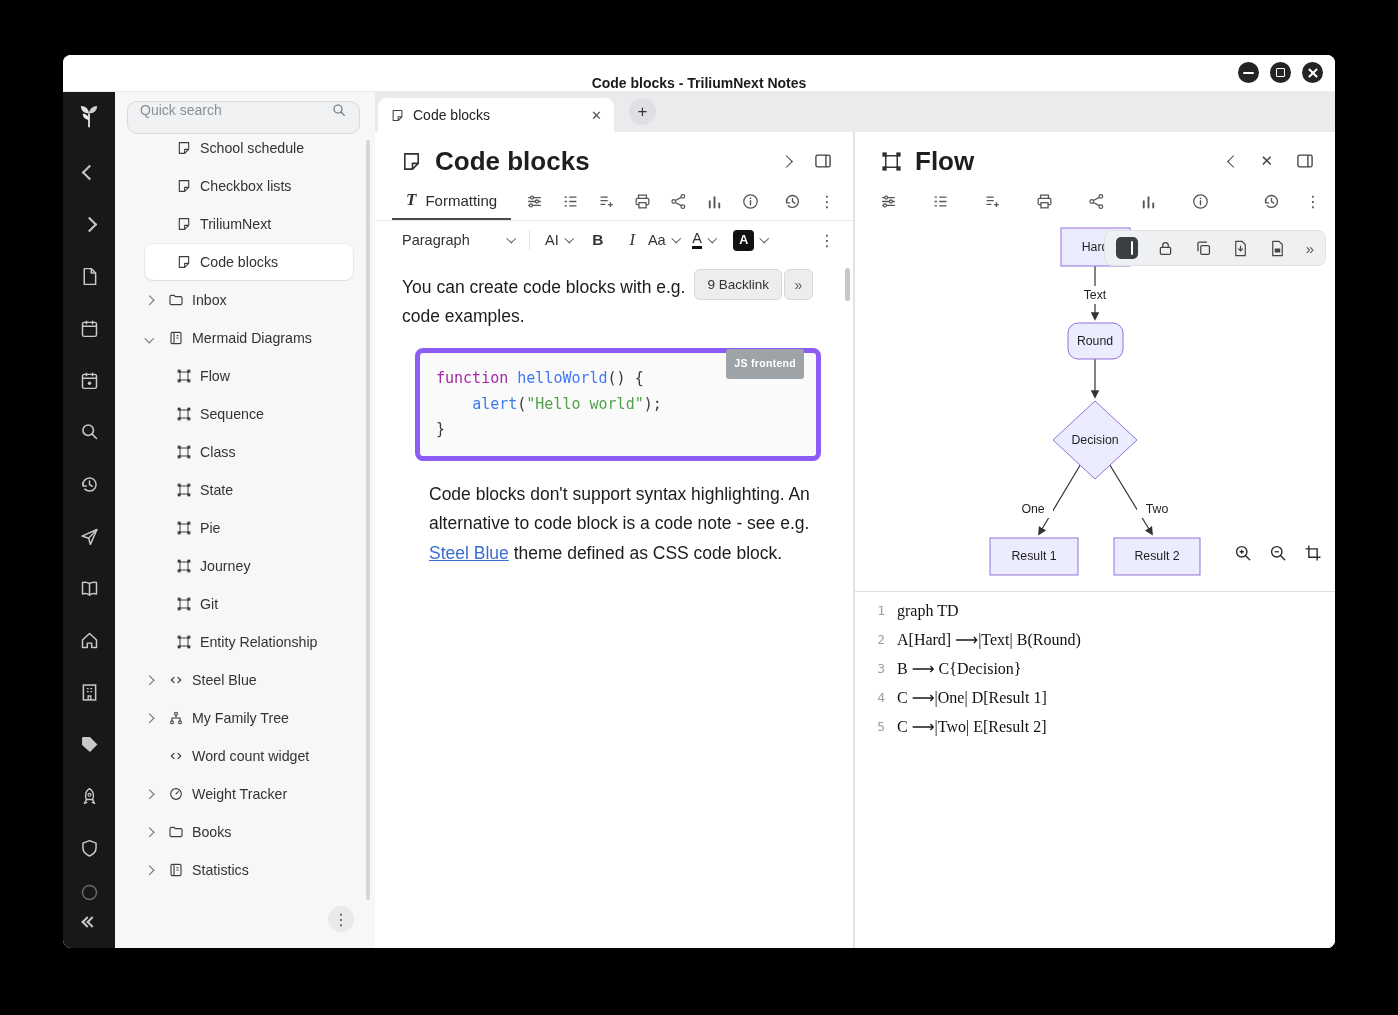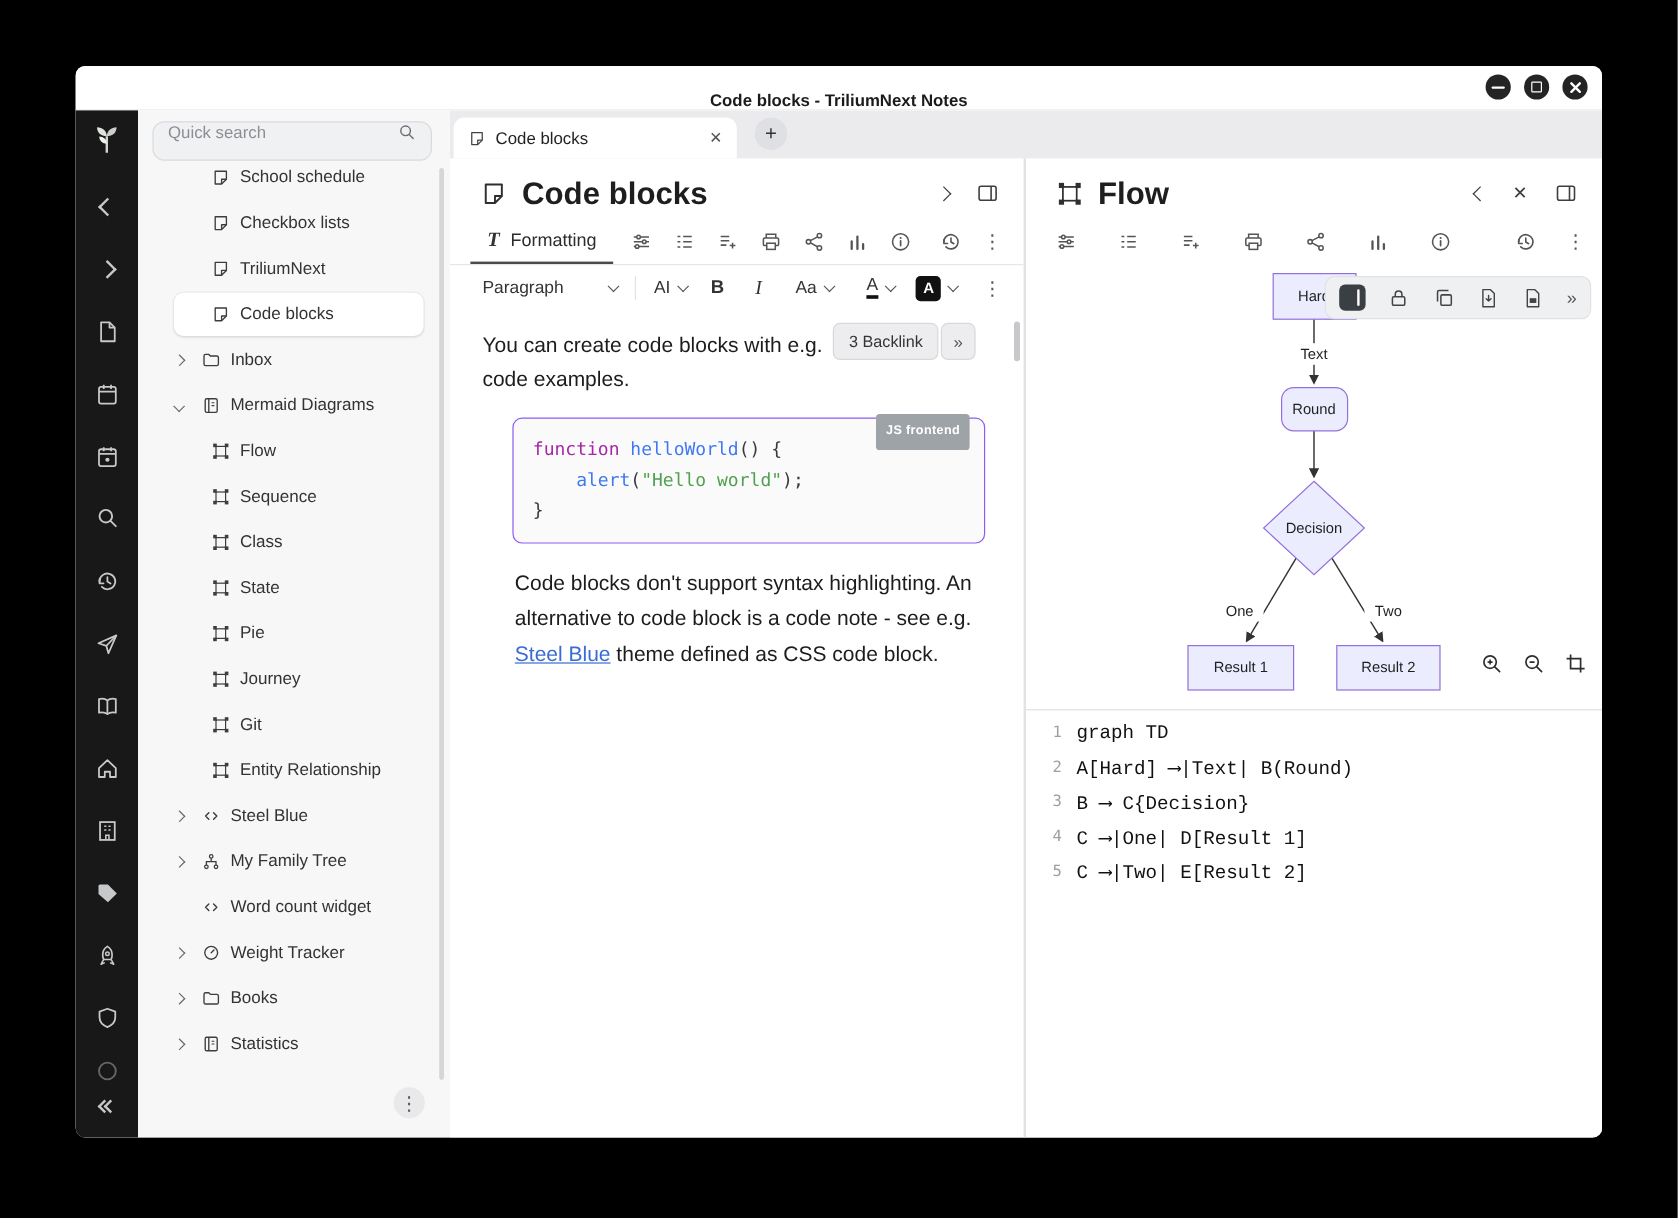--- a/index.html
+++ b/index.html
@@ -85,35 +85,35 @@
   
   .fmt-toolbar{height:38px;display:flex;align-items:center;padding:0 18px 0 27px;color:#333}
   .caret{display:inline-block;width:5.5px;height:5.5px;border-right:1.6px solid #555;border-bottom:1.6px solid #555;
          transform:rotate(45deg);margin-top:-3px}
   .pg-select{display:flex;align-items:center;justify-content:space-between;width:112px;cursor:pointer}
   .pg-select span{font-size:14.5px;color:#333}
   .fmt-sep{width:1px;height:20px;background:#e2e2e4;margin:0 15px}
   .fmt-ctl{display:flex;align-items:center;gap:7px;cursor:pointer}
   .ai-label{font-size:14.5px}
   .b-btn{font-weight:700;font-size:15.5px;margin-left:20px;cursor:pointer}
-  .i-btn{font-family:"Liberation Serif","DejaVu Serif",serif;font-style:italic;font-size:16.5px;margin-left:26px;cursor:pointer} .ml24{margin-left:28px} .ml18{margin-left:18px}
+  .i-btn{font-family:"Liberation Serif","DejaVu Serif",serif;font-style:italic;font-size:16.5px;margin-left:26px;cursor:pointer} .ml24{margin-left:13px} .ml18{margin-left:18px}
   .aa-label{font-size:14.5px}
   .acolor{font-size:14.5px;border-bottom:3px solid #111;line-height:1.05;display:inline-block}
   .abg{width:21px;height:21px;background:#111;border-radius:4px;color:#fff;font-size:12.5px;font-weight:700;
        display:flex;align-items:center;justify-content:center}
   
   .note-content{position:relative;padding:14px 12px 0 27px;font-size:17.5px;color:#1c1c1c}
   .pline{line-height:29px}
   .backlink-group{position:absolute;top:10px;right:40px;display:flex;gap:2px}
   .bl-pill,.bl-more{background:#ededef;border:1px solid #d8d8da;height:31px;display:flex;align-items:center;
            border-radius:6px;box-sizing:border-box;cursor:pointer}
   .bl-pill{padding:0 12px;font-size:13.5px;color:#333}
   .bl-more{width:29px;justify-content:center;font-size:14px;color:#555}
   .center-scrollbar{position:absolute;right:3px;top:136px;width:5px;height:33px;background:#c8c8ca;border-radius:3px;cursor:pointer}
-  .code-block{position:relative;margin:17px 20px 0 25px;background:#fafafa;border:1px solid #8b5cf6;
+  .code-block{position:relative;margin:17px 20px 0 13px;background:#fafafa;border:5px solid #8b5cf6;
               border-radius:8px;padding:13px 16px;font-family:"DejaVu Sans Mono","DejaVu Sans",monospace;
               font-size:15px;line-height:25.5px;white-space:pre;color:#383a42}
   .code-badge{position:absolute;top:-4px;right:12px;background:#9ea3a8;color:#fff;font-size:10.5px;
               font-weight:700;letter-spacing:.3px;padding:2px 8px;border-radius:3px;
               font-family:"Liberation Sans",sans-serif;white-space:nowrap}
   .tok-kw{color:#a626a4} .tok-fn{color:#4078f2} .tok-str{color:#50a14f}
   .para2{margin:19px 20px 0 27px;line-height:29.5px;max-width:432px}
   .note-link{color:#3b6cd4;text-decoration:underline;cursor:pointer}
   
   .flow-toolbar{height:38px;display:flex;align-items:center;padding:0 14px 0 24px;color:#555;gap:33px}
@@ -127,21 +127,21 @@
   .float-toolbar svg{width:19px;height:19px;cursor:pointer}
   .split-ico{width:22px;height:22px;background:#3a3f44;border-radius:5px;position:relative;cursor:pointer}
   .split-ico::after{content:"";position:absolute;right:5px;top:4px;bottom:4px;width:2px;background:#fff;border-radius:1px}
   .ft-more{font-size:15px;color:#555;cursor:pointer}
   .zoom-controls{position:absolute;right:12px;top:323px;display:flex;gap:15px;color:#2d2d2d}
   .zoom-controls svg{width:20px;height:20px;cursor:pointer}
   .flow-code{border-top:1px solid #e0e0e2;padding:4px 0 0 14px;cursor:text}
   .fline{display:flex;height:29px;align-items:center}
   .ln{width:16px;text-align:right;margin-right:12px;color:#9aa0a6;font-size:13px;
       font-family:"DejaVu Sans Mono","DejaVu Sans",monospace}
-  .ct{font-family:Liberation Mono, monospace;font-size:16px;color:#111;white-space:pre}
+  .ct{font-family:Liberation Serif, serif;font-size:16px;color:#111;white-space:pre}
 </style>
 </head>
 <body>
 
 <svg width="0" height="0" style="position:absolute" aria-hidden="true">
   <defs>
     <symbol id="i-note" viewBox="0 0 24 24">
         <path d="M5 4h14v10l-6 6H5z" fill="none" stroke="currentColor" stroke-width="1.7" stroke-linejoin="round"></path>
         <path d="M13 20v-6h6" fill="none" stroke="currentColor" stroke-width="1.7" stroke-linejoin="round"></path>
       </symbol>
@@ -655,21 +655,21 @@
               <span class="caret"></span>
             </div>
             <span class="kebab push">⋮</span>
           </div>
 
           <div class="note-content">
             <div class="pline">You can create code blocks with e.g.</div>
             <div class="pline">code examples.</div>
 
             <div class="backlink-group">
-              <div class="bl-pill">3 Backlink</div>
+              <div class="bl-pill">9 Backlink</div>
               <div class="bl-more">»</div>
             </div>
 
             <div class="code-block"><span class="code-badge">JS frontend</span><span class="tok-kw">function</span><span> </span><span class="tok-fn">helloWorld</span><span>() {</span>
 <span>    </span><span class="tok-fn">alert</span><span>(</span><span class="tok-str">"Hello world"</span><span>);</span>
 <span>}</span></div>
 
             <div class="para2"><span>Code blocks don't support syntax highlighting. An alternative to code block is a code note - see e.g. </span><span class="note-link">Steel Blue</span><span> theme defined as CSS code block.</span></div>
           </div>
 

